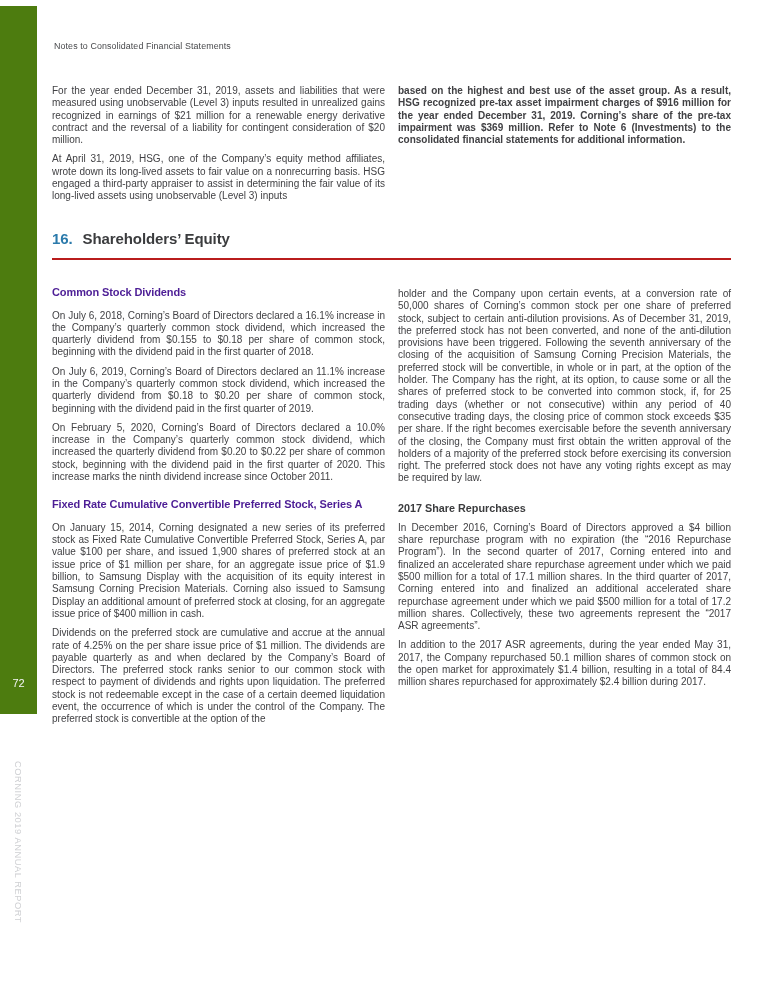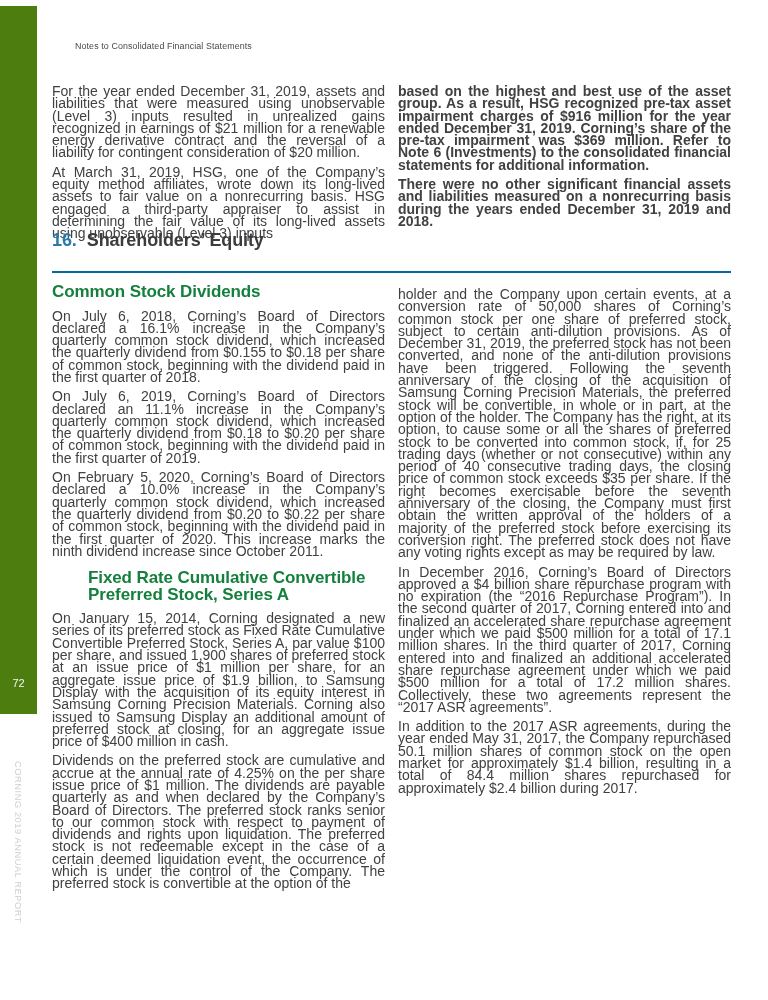--- a/index.html
+++ b/index.html
@@ -38,69 +38,69 @@
     width: 37px;
     text-align: center;
     font-size: 11px;
     color: #f5f6f7;
   }
 
   
   .running-header {
     position: absolute;
     top: 41px;
-    left: 64px;
+    left: 43px;
     font-size: 8.9px;
     color: #48494c;
     letter-spacing: 0.1px;
     padding-left: 11px;
   }
 
   
   .col { width: 333px; }
   p.body {
-    font-size: 14px;
+    font-size: 10px;
     line-height: 12.3px;
     text-align: justify;
     color: #414144;
     margin-bottom: 7px;
   }
   p.body:last-child { margin-bottom: 0; }
 
   .intro-left  { position: absolute; top: 85px;  left: 52px;  }
   .intro-right { position: absolute; top: 85px;  left: 398px; font-weight: bold; }
 
   
   .section-heading {
     position: absolute;
     top: 230px;
     left: 52px;
     width: 679px;
-    font-size: 18px;
+    font-size: 15px;
     font-weight: 700;
     color: #3b3c3e;
-    padding-bottom: 20px;
-    border-bottom: 2px solid #0369a1;
+    padding-bottom: 11px;
+    border-bottom: 2px solid #b91c1c;
     letter-spacing: -0.1px;
   }
   .section-number { color: #2b7aab; margin-right: 10px; }
 
   
   .main-left  { position: absolute; top: 284px; left: 52px;  }
   .main-right { position: absolute; top: 280px; left: 398px; margin-top: 8px; }
 
   h2.blue-heading {
-    font-size: 17px;
+    font-size: 11px;
     line-height: 16.5px;
     font-weight: 700;
-    color: #15803d;
+    color: #4c1d95;
     letter-spacing: -0.1px;
     margin-bottom: 9px;
   }
-  h2.spaced { margin-top: 13px; margin-left: 36px; }
+  h2.spaced { margin-top: 13px; }
   h2.share-heading { margin-top: 15px; }
   h3.sub-heading {
     font-size: 10.8px;
     font-weight: 700;
     color: #3b3c3e;
     margin-top: 17px;
     margin-bottom: 8px;
   }
 </style>
 </head>
@@ -110,40 +110,40 @@
 
   <aside class="spine">
     <div class="spine-text">CORNING 2019 ANNUAL REPORT</div>
     <div class="page-number">72</div>
   </aside>
 
   <div class="running-header">Notes to Consolidated Financial Statements</div>
 
   <div class="intro-left col">
     <p class="body">For the year ended December 31, 2019, assets and liabilities that were measured using unobservable (Level 3) inputs resulted in unrealized gains recognized in earnings of $21 million for a renewable energy derivative contract and the reversal of a liability for contingent consideration of $20 million.</p>
-    <p class="body">At March 31, 2019, HSG, one of the Company’s equity method affiliates, wrote down its long-lived assets to fair value on a nonrecurring basis. HSG engaged a third-party appraiser to assist in determining the fair value of its long-lived assets using unobservable (Level 3) inputs</p>
+    <p class="body">At April 31, 2019, HSG, one of the Company’s equity method affiliates, wrote down its long-lived assets to fair value on a nonrecurring basis. HSG engaged a third-party appraiser to assist in determining the fair value of its long-lived assets using unobservable (Level 3) inputs</p>
   </div>
   <div class="intro-right col">
     <p class="body">based on the highest and best use of the asset group. As a result, HSG recognized pre-tax asset impairment charges of $916 million for the year ended December 31, 2019. Corning’s share of the pre-tax impairment was $369 million. Refer to Note 6 (Investments) to the consolidated financial statements for additional information.</p>
-    <p class="body">There were no other significant financial assets and liabilities measured on a nonrecurring basis during the years ended December 31, 2019 and 2018.</p>
   </div>
 
   <div class="section-heading">
     <span class="section-number">16.</span><span class="section-title">Shareholders’ Equity</span>
   </div>
 
   <div class="main-left col">
     <h2 class="blue-heading">Common Stock Dividends</h2>
     <p class="body">On July 6, 2018, Corning’s Board of Directors declared a 16.1% increase in the Company’s quarterly common stock dividend, which increased the quarterly dividend from $0.155 to $0.18 per share of common stock, beginning with the dividend paid in the first quarter of 2018.</p>
     <p class="body">On July 6, 2019, Corning’s Board of Directors declared an 11.1% increase in the Company’s quarterly common stock dividend, which increased the quarterly dividend from $0.18 to $0.20 per share of common stock, beginning with the dividend paid in the first quarter of 2019.</p>
     <p class="body">On February 5, 2020, Corning’s Board of Directors declared a 10.0% increase in the Company’s quarterly common stock dividend, which increased the quarterly dividend from $0.20 to $0.22 per share of common stock, beginning with the dividend paid in the first quarter of 2020. This increase marks the ninth dividend increase since October 2011.</p>
     <h2 class="blue-heading spaced">Fixed Rate Cumulative Convertible Preferred Stock, Series A</h2>
     <p class="body">On January 15, 2014, Corning designated a new series of its preferred stock as Fixed Rate Cumulative Convertible Preferred Stock, Series A, par value $100 per share, and issued 1,900 shares of preferred stock at an issue price of $1 million per share, for an aggregate issue price of $1.9 billion, to Samsung Display with the acquisition of its equity interest in Samsung Corning Precision Materials. Corning also issued to Samsung Display an additional amount of preferred stock at closing, for an aggregate issue price of $400 million in cash.</p>
     <p class="body">Dividends on the preferred stock are cumulative and accrue at the annual rate of 4.25% on the per share issue price of $1 million. The dividends are payable quarterly as and when declared by the Company’s Board of Directors. The preferred stock ranks senior to our common stock with respect to payment of dividends and rights upon liquidation. The preferred stock is not redeemable except in the case of a certain deemed liquidation event, the occurrence of which is under the control of the Company. The preferred stock is convertible at the option of the</p>
   </div>
 
   <div class="main-right col">
     <p class="body">holder and the Company upon certain events, at a conversion rate of 50,000 shares of Corning’s common stock per one share of preferred stock, subject to certain anti-dilution provisions. As of December 31, 2019, the preferred stock has not been converted, and none of the anti-dilution provisions have been triggered. Following the seventh anniversary of the closing of the acquisition of Samsung Corning Precision Materials, the preferred stock will be convertible, in whole or in part, at the option of the holder. The Company has the right, at its option, to cause some or all the shares of preferred stock to be converted into common stock, if, for 25 trading days (whether or not consecutive) within any period of 40 consecutive trading days, the closing price of common stock exceeds $35 per share. If the right becomes exercisable before the seventh anniversary of the closing, the Company must first obtain the written approval of the holders of a majority of the preferred stock before exercising its conversion right. The preferred stock does not have any voting rights except as may be required by law.</p>
+    <h3 class="sub-heading">2017 Share Repurchases</h3>
     <p class="body">In December 2016, Corning’s Board of Directors approved a $4 billion share repurchase program with no expiration (the “2016 Repurchase Program”). In the second quarter of 2017, Corning entered into and finalized an accelerated share repurchase agreement under which we paid $500 million for a total of 17.1 million shares. In the third quarter of 2017, Corning entered into and finalized an additional accelerated share repurchase agreement under which we paid $500 million for a total of 17.2 million shares. Collectively, these two agreements represent the “2017 ASR agreements”.</p>
     <p class="body">In addition to the 2017 ASR agreements, during the year ended May 31, 2017, the Company repurchased 50.1 million shares of common stock on the open market for approximately $1.4 billion, resulting in a total of 84.4 million shares repurchased for approximately $2.4 billion during 2017.</p>
   </div>
 
 </div>
 
 </body></html>

